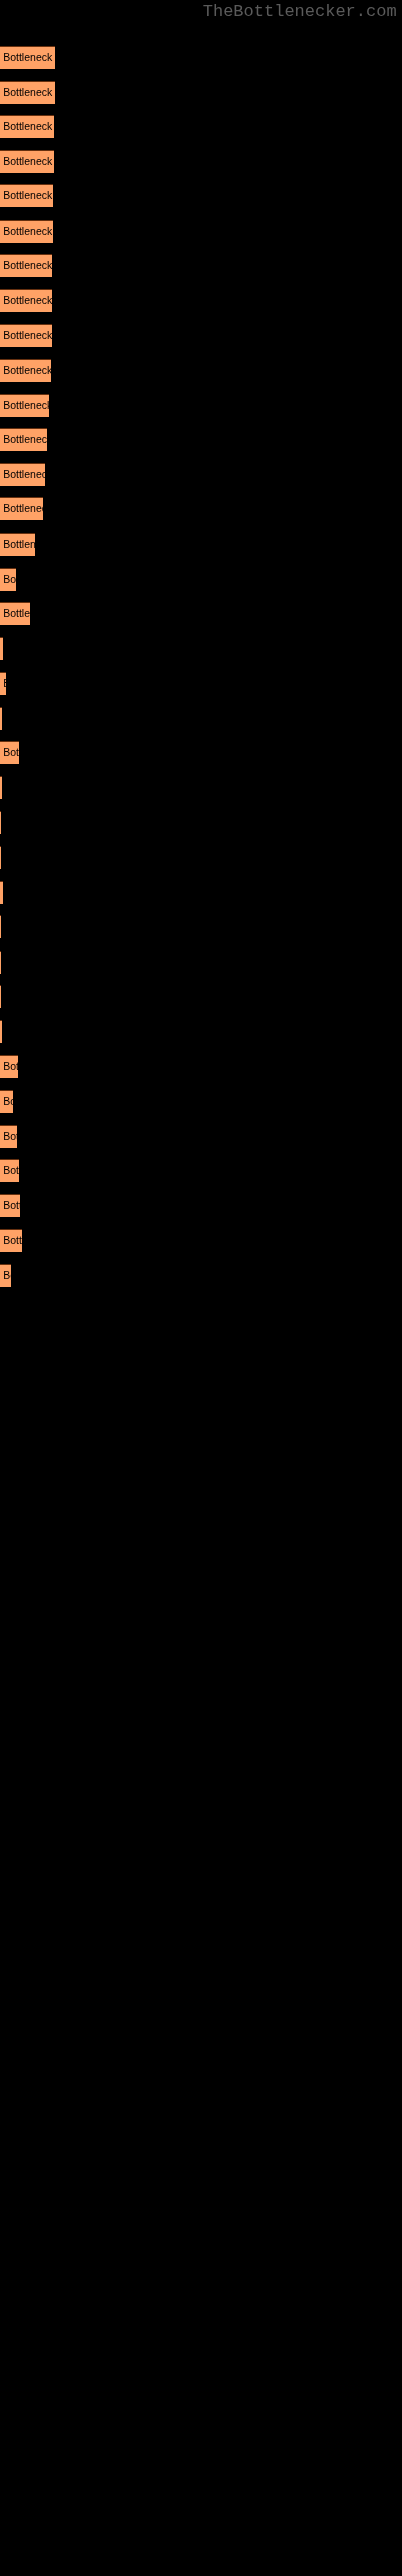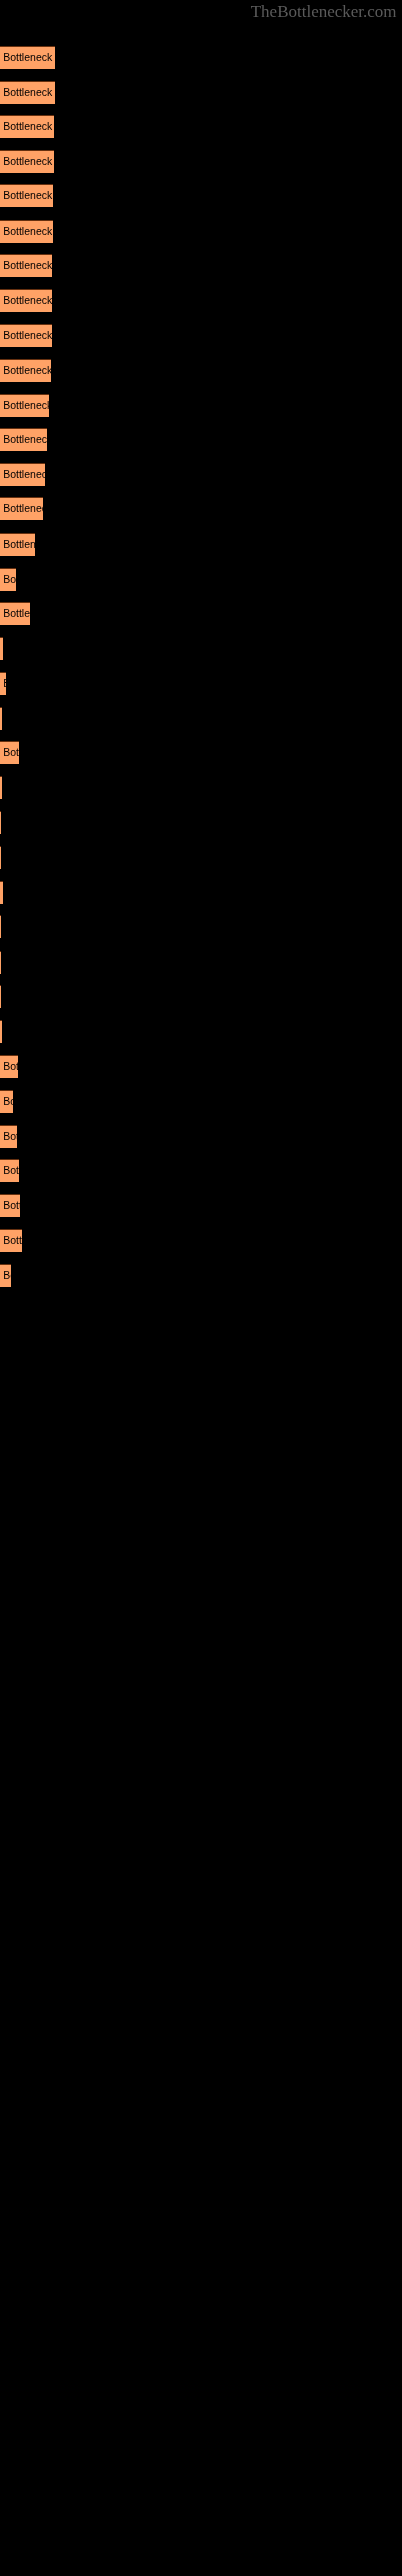--- a/index.html
+++ b/index.html
@@ -19,21 +19,21 @@
     left: 0;
     top: 0;
     width: 403px;
     height: 2576px;
     background: #000000;
   }
   #chart-title {
     position: absolute;
     right: 6.4px;
     top: 1.6px;
-    font-family: Liberation Serif, serif;
+    font-family: Liberation Mono, monospace;
     font-size: 17px;
     color: #5a5a5a;
     letter-spacing: 0px;
     white-space: nowrap;
     text-align: right;
   }
   #bars-layer {
     position: absolute;
     left: 0;
     top: 0;

